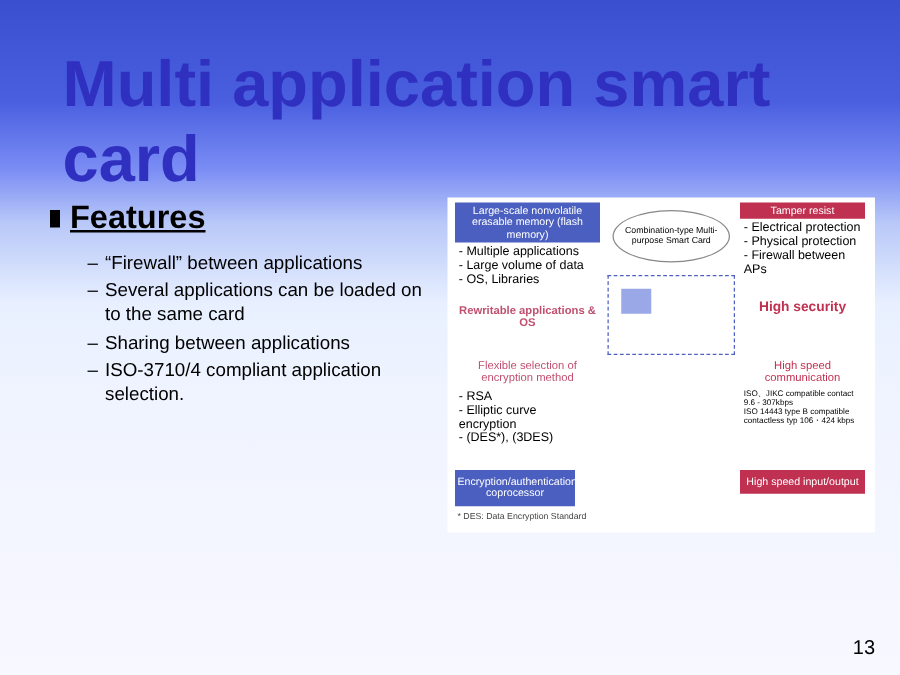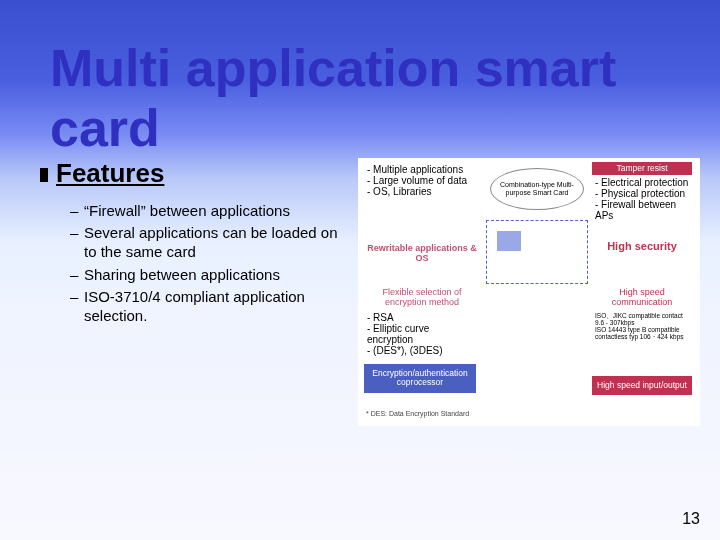--- a/index.html
+++ b/index.html
@@ -148,38 +148,39 @@
       <li>“Firewall” between applications</li>
       <li>Several applications can be loaded on to the same card</li>
       <li>Sharing between applications</li>
       <li>ISO-3710/4 compliant application selection.</li>
     </ul>
   </div>
 
   <div class="diagram">
 
     <div class="box" style="left:6px; top:4px; width:116px;">
+      <div class="hdr" style="background:#4a5fc0;">Large-scale nonvolatile erasable memory (flash memory)</div>
       <div class="bdy" style="white-space:pre-line;">- Multiple applications
 - Large volume of data
 - OS, Libraries</div>
     </div>
 
     <div class="box" style="left:6px; top:78px; width:116px;">
       <div class="hdr" style="background:#c05070; color:#c05070; background:rgba(192,80,112,0); border:0;"></div>
       <div class="hdr" style="color:#c05070; background:transparent; font-weight:bold; font-size:9px; padding:4px 2px;">Rewritable applications &amp; OS</div>
     </div>
 
     <div class="box" style="left:6px; top:128px; width:116px;">
       <div class="hdr" style="color:#c05070; background:transparent; font-weight:normal; font-size:9px;">Flexible selection of encryption method</div>
       <div class="bdy" style="white-space:pre-line;">- RSA
 - Elliptic curve encryption
 - (DES*), (3DES)</div>
     </div>
 
-    <div class="box" style="left:6px; top:206px; width:112px;">
+    <div class="box" style="left:6px; top:218px; width:96px;">
       <div class="hdr" style="background:#4a5fc0; padding:5px 2px;">Encryption/authentication coprocessor</div>
     </div>
 
     <div class="oval" style="left:132px; top:10px; width:92px; height:40px;">
       <span>Combination-type Multi-purpose Smart Card</span>
     </div>
 
     <div class="chip" style="left:128px; top:62px; width:100px; height:62px;">
       <div class="chip-inner" style="left:10px; top:10px; width:24px; height:20px;"></div>
     </div>

